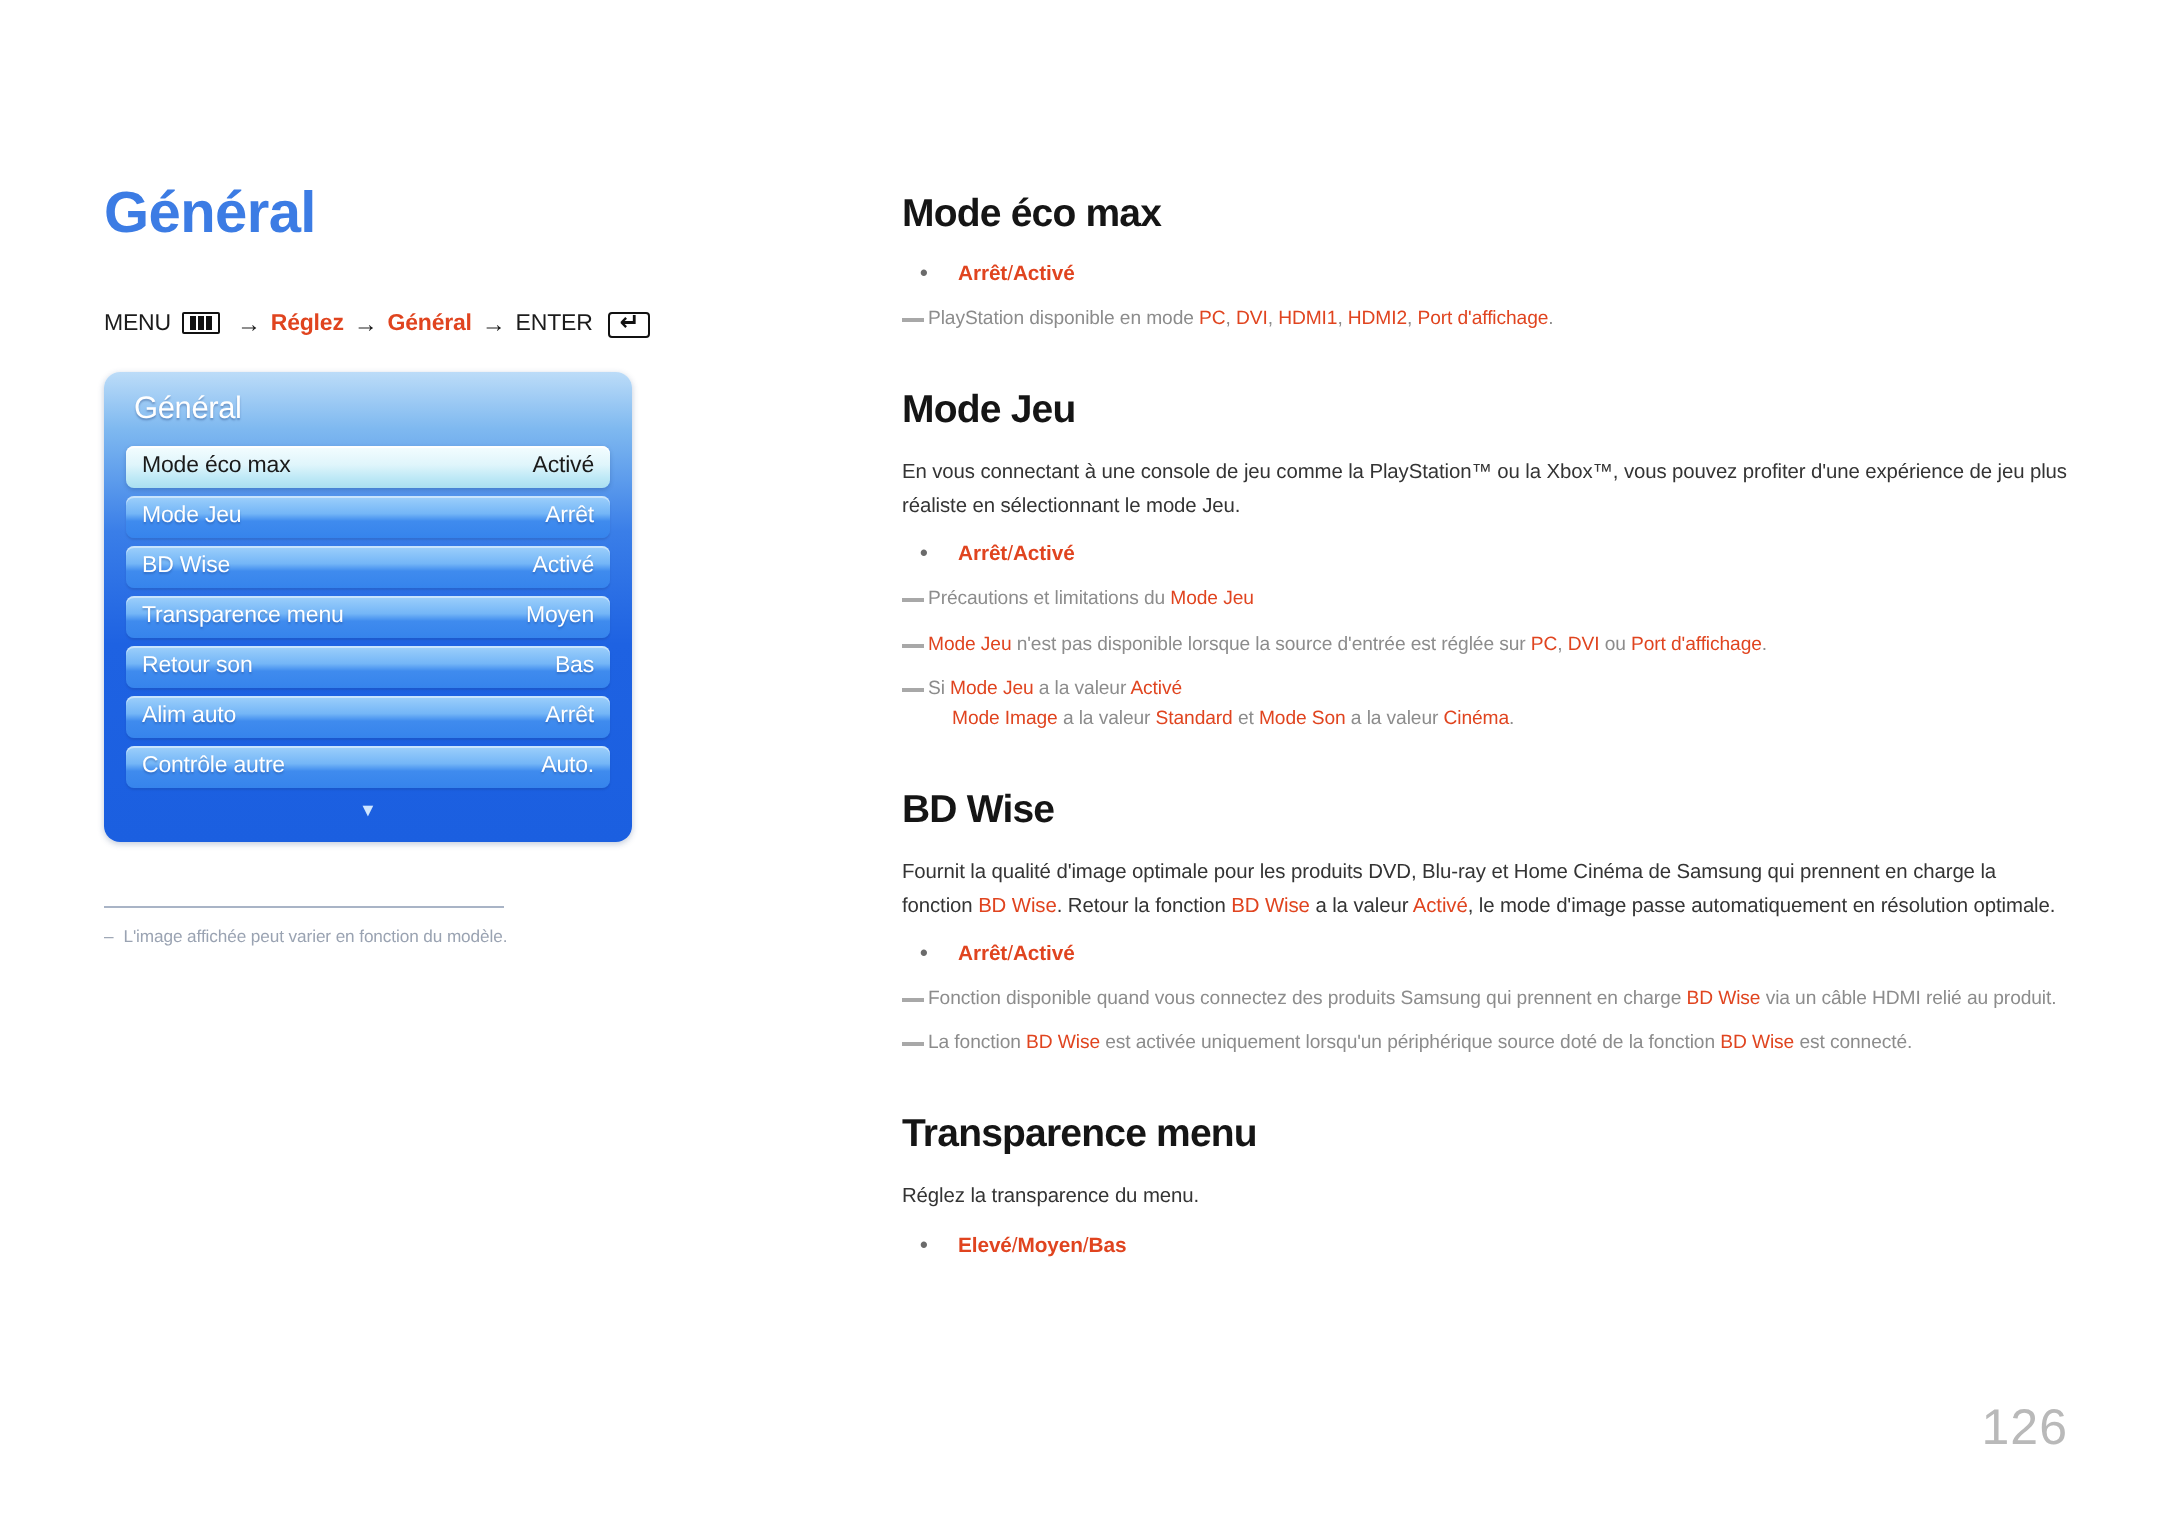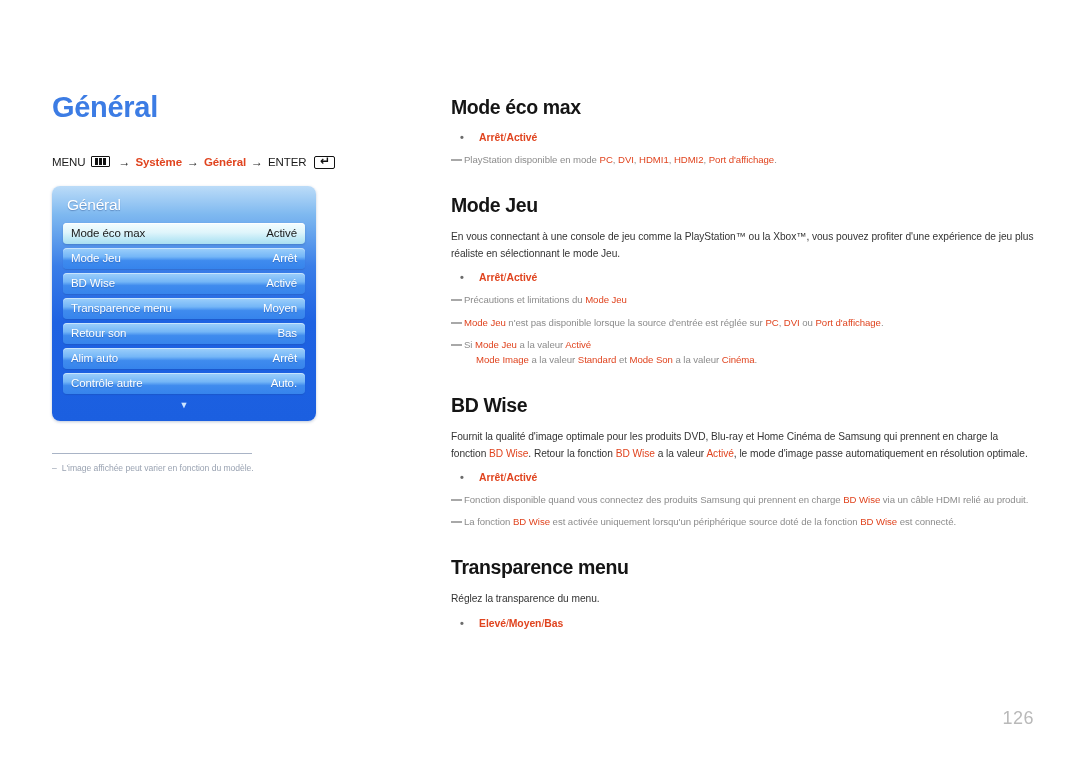--- a/index.html
+++ b/index.html
@@ -214,21 +214,21 @@
     margin-right: 2px;
   }
   .note .ntext { flex: 1 1 auto; }
   .note.sub { padding-left: 22px; }
   .note .indent2 { display: block; padding-left: 12px; }
 
   .page-number {
     position: absolute;
     right: 46px;
     bottom: 34px;
-    font-size: 18px;
+    font-size: 25px;
     color: #b9b9b9;
     letter-spacing: 0.5px;
     font-weight: normal;
   }
 </style>
 </head>
 <body>
 
 <div class="page">
 
@@ -237,21 +237,21 @@
     <h1 class="page-title">Général</h1>
 
     <div class="breadcrumb">
       <span>MENU</span>
       <span class="menu-glyph">
           <i></i>
           <i></i>
           <i></i>
         </span>
       <span class="arrow">→</span>
-      <span class="crumb-accent">Système</span>
+      <span class="crumb-accent">Réglez</span>
       <span class="arrow">→</span>
       <span class="crumb-accent">Général</span>
       <span class="arrow">→</span>
       <span>ENTER</span>
       <span class="enter-glyph"></span>
     </div>
 
     <div class="osd">
       <div class="osd-title">Général</div>
 

